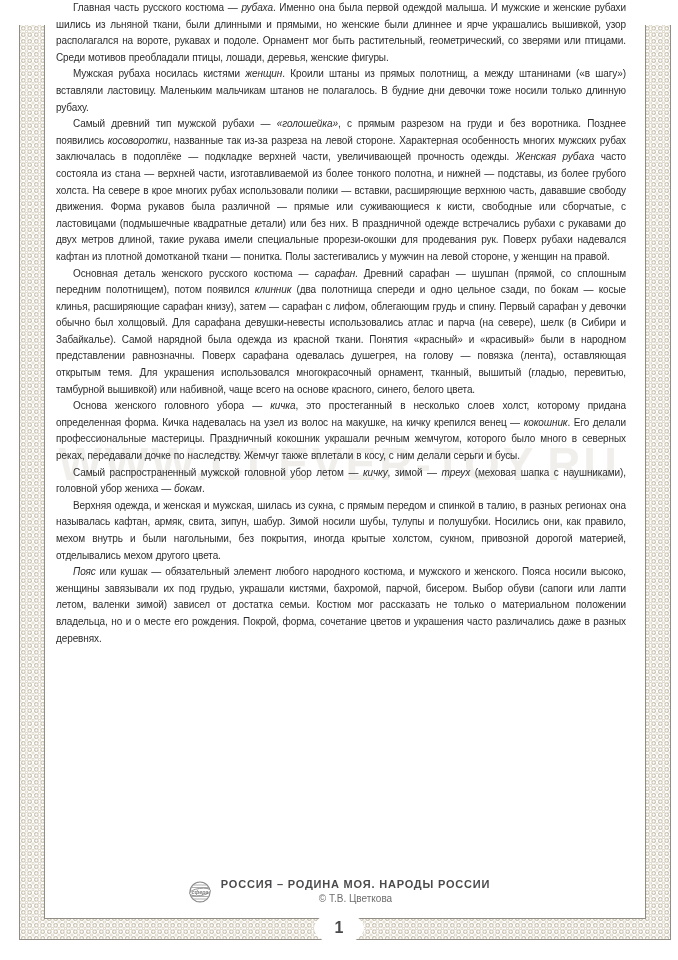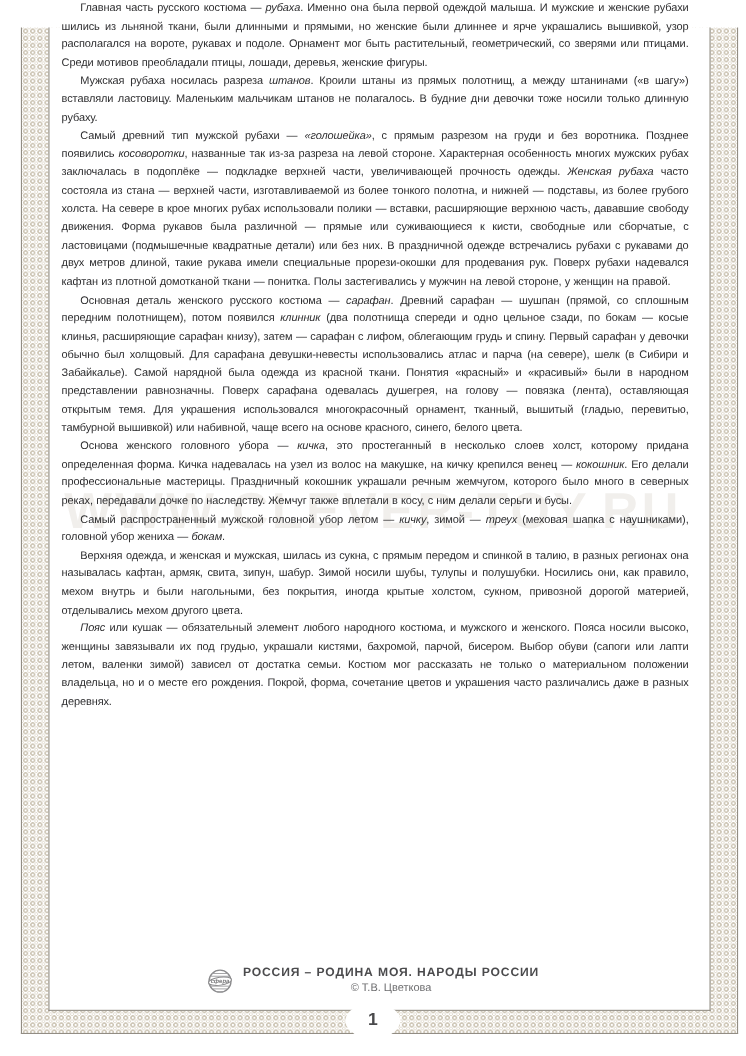--- a/index.html
+++ b/index.html
@@ -80,21 +80,21 @@
 
 <div class="frame">
   <div class="frame-inner"></div>
 </div>
 
 <div class="watermark">WWW.CLEVER-TOY.RU</div>
 
 <div class="content">
   <div>
       <p class="para"><span>Главная часть русского костюма — </span><span class="it">рубаха</span><span>. Именно она была первой одеждой малыша. И мужские и женские рубахи шились из льняной ткани, были длинными и прямыми, но женские были длиннее и ярче украшались вышивкой, узор располагался на вороте, рукавах и подоле. Орнамент мог быть растительный, геометрический, со зверями или птицами. Среди мотивов преобладали птицы, лошади, деревья, женские фигуры.</span></p>
-      <p class="para"><span>Мужская рубаха носилась разреза </span><span class="it">штанов</span><span>. Кроили штаны из прямых полотнищ, а между штанинами («в шагу») вставляли ластовицу. Маленьким мальчикам штанов не полагалось. В будние дни девочки тоже носили только длинную рубаху.</span></p>
+      <p class="para"><span>Мужская рубаха носилась кистями </span><span class="it">женщин</span><span>. Кроили штаны из прямых полотнищ, а между штанинами («в шагу») вставляли ластовицу. Маленьким мальчикам штанов не полагалось. В будние дни девочки тоже носили только длинную рубаху.</span></p>
       <p class="para"><span>Самый древний тип мужской рубахи — </span><span class="it">«голошейка»</span><span>, с прямым разрезом на груди и без воротника. Позднее появились </span><span class="it">косоворотки</span><span>, названные так из-за разреза на левой стороне. Характерная особенность многих мужских рубах заключалась в подоплёке — подкладке верхней части, увеличивающей прочность одежды. </span><span class="it">Женская рубаха</span><span> часто состояла из стана — верхней части, изготавливаемой из более тонкого полотна, и нижней — подставы, из более грубого холста. На севере в крое многих рубах использовали полики — вставки, расширяющие верхнюю часть, дававшие свободу движения. Форма рукавов была различной — прямые или суживающиеся к кисти, свободные или сборчатые, с ластовицами (подмышечные квадратные детали) или без них. В праздничной одежде встречались рубахи с рукавами до двух метров длиной, такие рукава имели специальные прорези-окошки для продевания рук. Поверх рубахи надевался кафтан из плотной домотканой ткани — понитка. Полы застегивались у мужчин на левой стороне, у женщин на правой.</span></p>
       <p class="para"><span>Основная деталь женского русского костюма — </span><span class="it">сарафан</span><span>. Древний сарафан — шушпан (прямой, со сплошным передним полотнищем), потом появился </span><span class="it">клинник</span><span> (два полотнища спереди и одно цельное сзади, по бокам — косые клинья, расширяющие сарафан книзу), затем — сарафан с лифом, облегающим грудь и спину. Первый сарафан у девочки обычно был холщовый. Для сарафана девушки-невесты использовались атлас и парча (на севере), шелк (в Сибири и Забайкалье). Самой нарядной была одежда из красной ткани. Понятия «красный» и «красивый» были в народном представлении равнозначны. Поверх сарафана одевалась душегрея, на голову — повязка (лента), оставляющая открытым темя. Для украшения использовался многокрасочный орнамент, тканный, вышитый (гладью, перевитью, тамбурной вышивкой) или набивной, чаще всего на основе красного, синего, белого цвета.</span></p>
       <p class="para"><span>Основа женского головного убора — </span><span class="it">кичка</span><span>, это простеганный в несколько слоев холст, которому придана определенная форма. Кичка надевалась на узел из волос на макушке, на кичку крепился венец — </span><span class="it">кокошник</span><span>. Его делали профессиональные мастерицы. Праздничный кокошник украшали речным жемчугом, которого было много в северных реках, передавали дочке по наследству. Жемчуг также вплетали в косу, с ним делали серьги и бусы.</span></p>
       <p class="para"><span>Самый распространенный мужской головной убор летом — </span><span class="it">кичку</span><span>, зимой — </span><span class="it">треух</span><span> (меховая шапка с наушниками), головной убор жениха — </span><span class="it">бокам</span><span>.</span></p>
       <p class="para"><span>Верхняя одежда, и женская и мужская, шилась из сукна, с прямым передом и спинкой в талию, в разных регионах она называлась кафтан, армяк, свита, зипун, шабур. Зимой носили шубы, тулупы и полушубки. Носились они, как правило, мехом внутрь и были нагольными, без покрытия, иногда крытые холстом, сукном, привозной дорогой материей, отделывались мехом другого цвета.</span></p>
       <p class="para"><span class="it">Пояс</span><span> или кушак — обязательный элемент любого народного костюма, и мужского и женского. Пояса носили высоко, женщины завязывали их под грудью, украшали кистями, бахромой, парчой, бисером. Выбор обуви (сапоги или лапти летом, валенки зимой) зависел от достатка семьи. Костюм мог рассказать не только о материальном положении владельца, но и о месте его рождения. Покрой, форма, сочетание цветов и украшения часто различались даже в разных деревнях.</span></p>
     </div>
 </div>
 
 <div class="footer">

